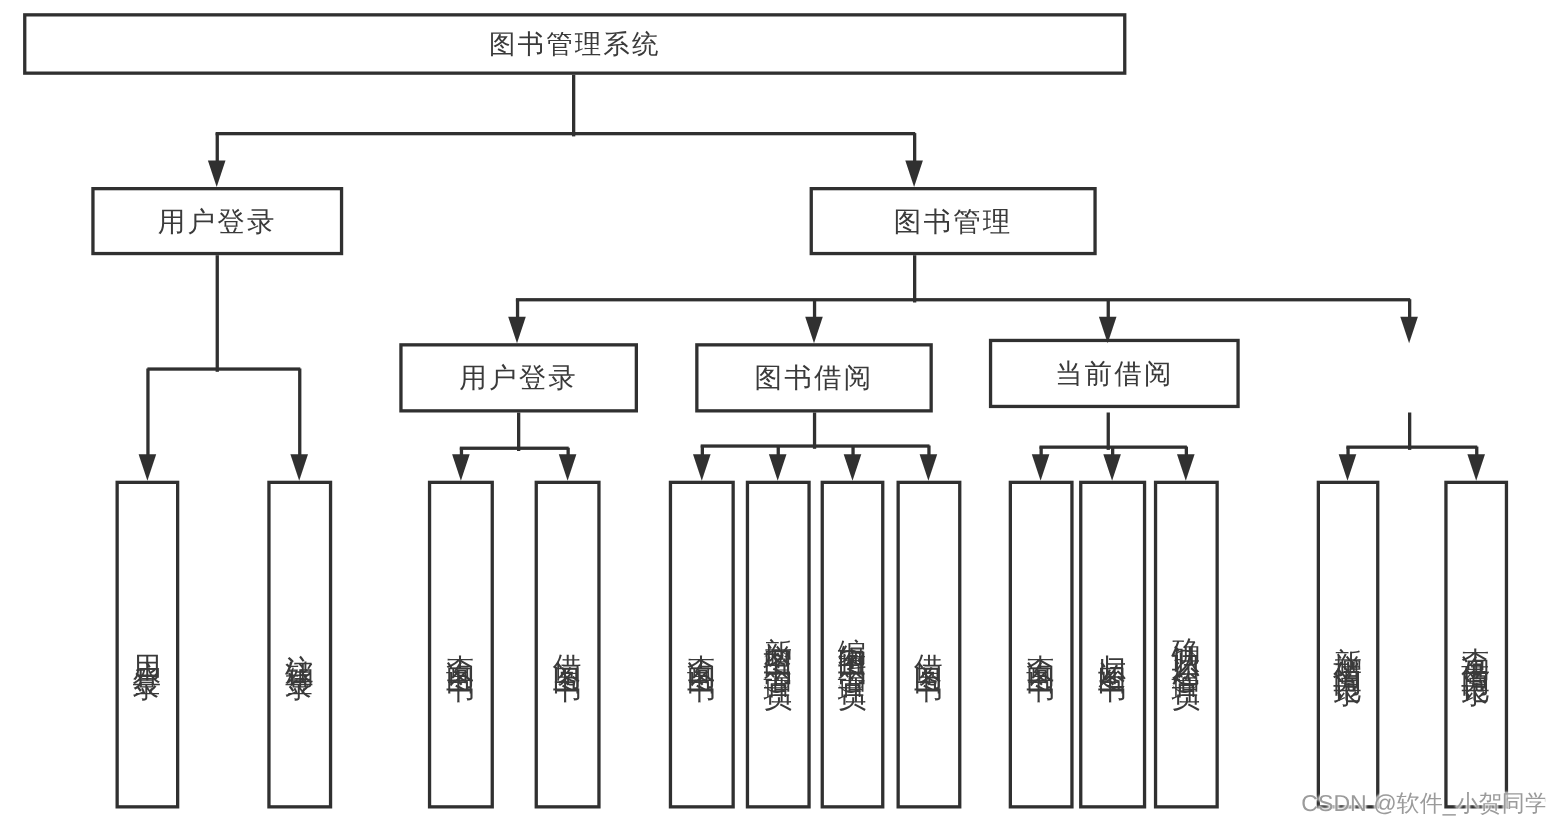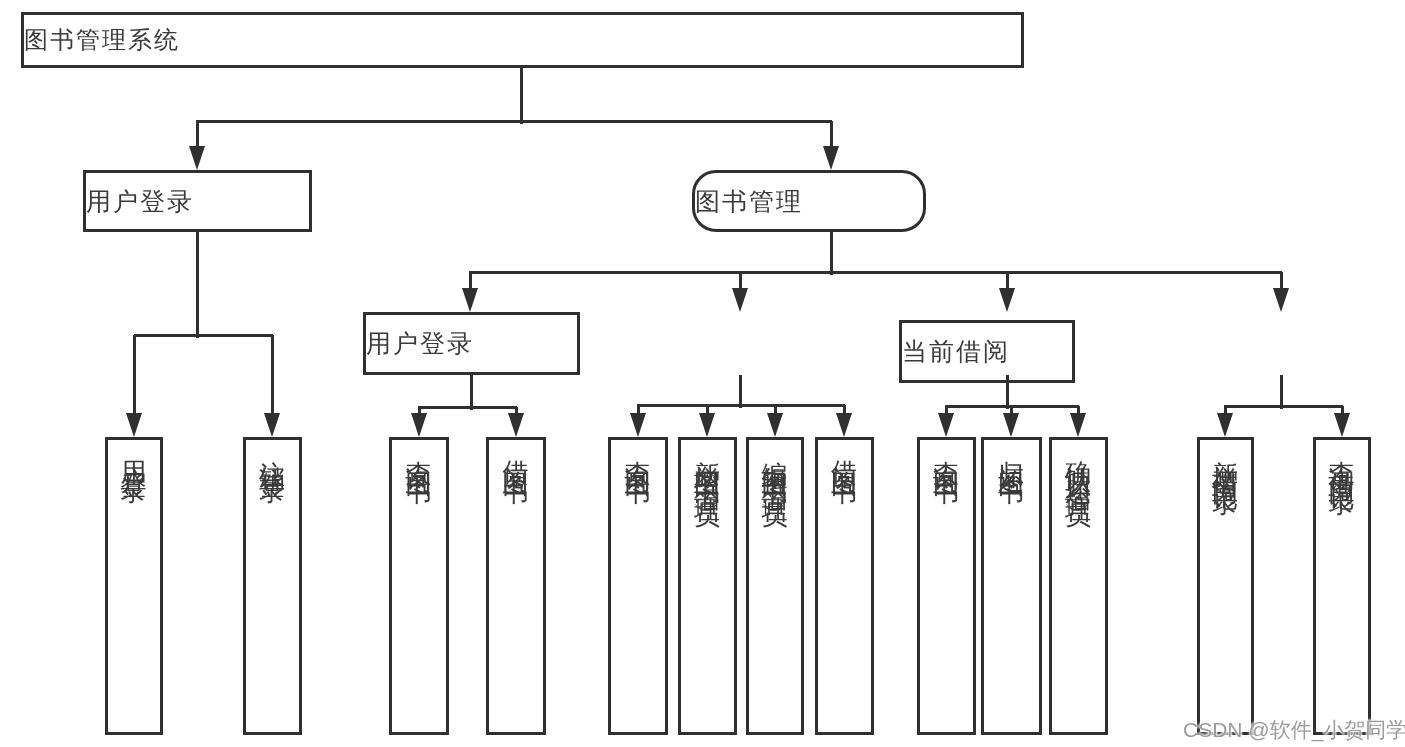--- a/index.html
+++ b/index.html
@@ -14,21 +14,21 @@
     width:1405px;height:747px;
     background:var(--bg);
     font-family:"Liberation Sans","DejaVu Sans",sans-serif;
     overflow:hidden;
   }
   .node{
     position:absolute;
     box-sizing:border-box;
     border:3px solid var(--line);
     background:#fff;
-    display:flex;align-items:center;justify-content:flex-start;
+    display:flex;align-items:center;justify-content:center;
     color:var(--text);
   }
   .node.h1{font-size:24px;letter-spacing:2px;}
   .node.h2{font-size:25px;letter-spacing:2px;}
   .node.h3{font-size:25px;letter-spacing:2px;}
   .node.tall{
     writing-mode:vertical-rl;
     font-size:26px;
   }
   .node.tall span{
@@ -57,28 +57,31 @@
 
 <div class="canvas">
 
   <div class="node h1" style="left:21px;top:12px;width:1003px;height:56px;">
     <span>图书管理系统</span>
   </div>
 
   <div class="node h2" style="left:83px;top:170px;width:229px;height:62px;">
     <span>用户登录</span>
   </div>
-  <div class="node h2" style="left:692px;top:170px;width:234px;height:62px;border-radius:24px;">
+  <div class="node h2" style="left:736px;top:170px;width:261px;height:62px;">
     <span>图书管理</span>
   </div>
 
   <div class="node h3" style="left:363px;top:312px;width:217px;height:63px;">
     <span>用户登录</span>
   </div>
-  <div class="node h3" style="left:899px;top:320px;width:176px;height:63px;">
+  <div class="node h3" style="left:632px;top:312px;width:216px;height:63px;">
+    <span>图书借阅</span>
+  </div>
+  <div class="node h3" style="left:899px;top:308px;width:228px;height:63px;">
     <span>当前借阅</span>
   </div>
 
   <div class="node tall" style="left:105px;top:437px;width:58px;height:298px;">
     <span>用户登录</span>
   </div>
   <div class="node tall" style="left:243px;top:437px;width:59px;height:298px;">
     <span>注销登录</span>
   </div>
 

